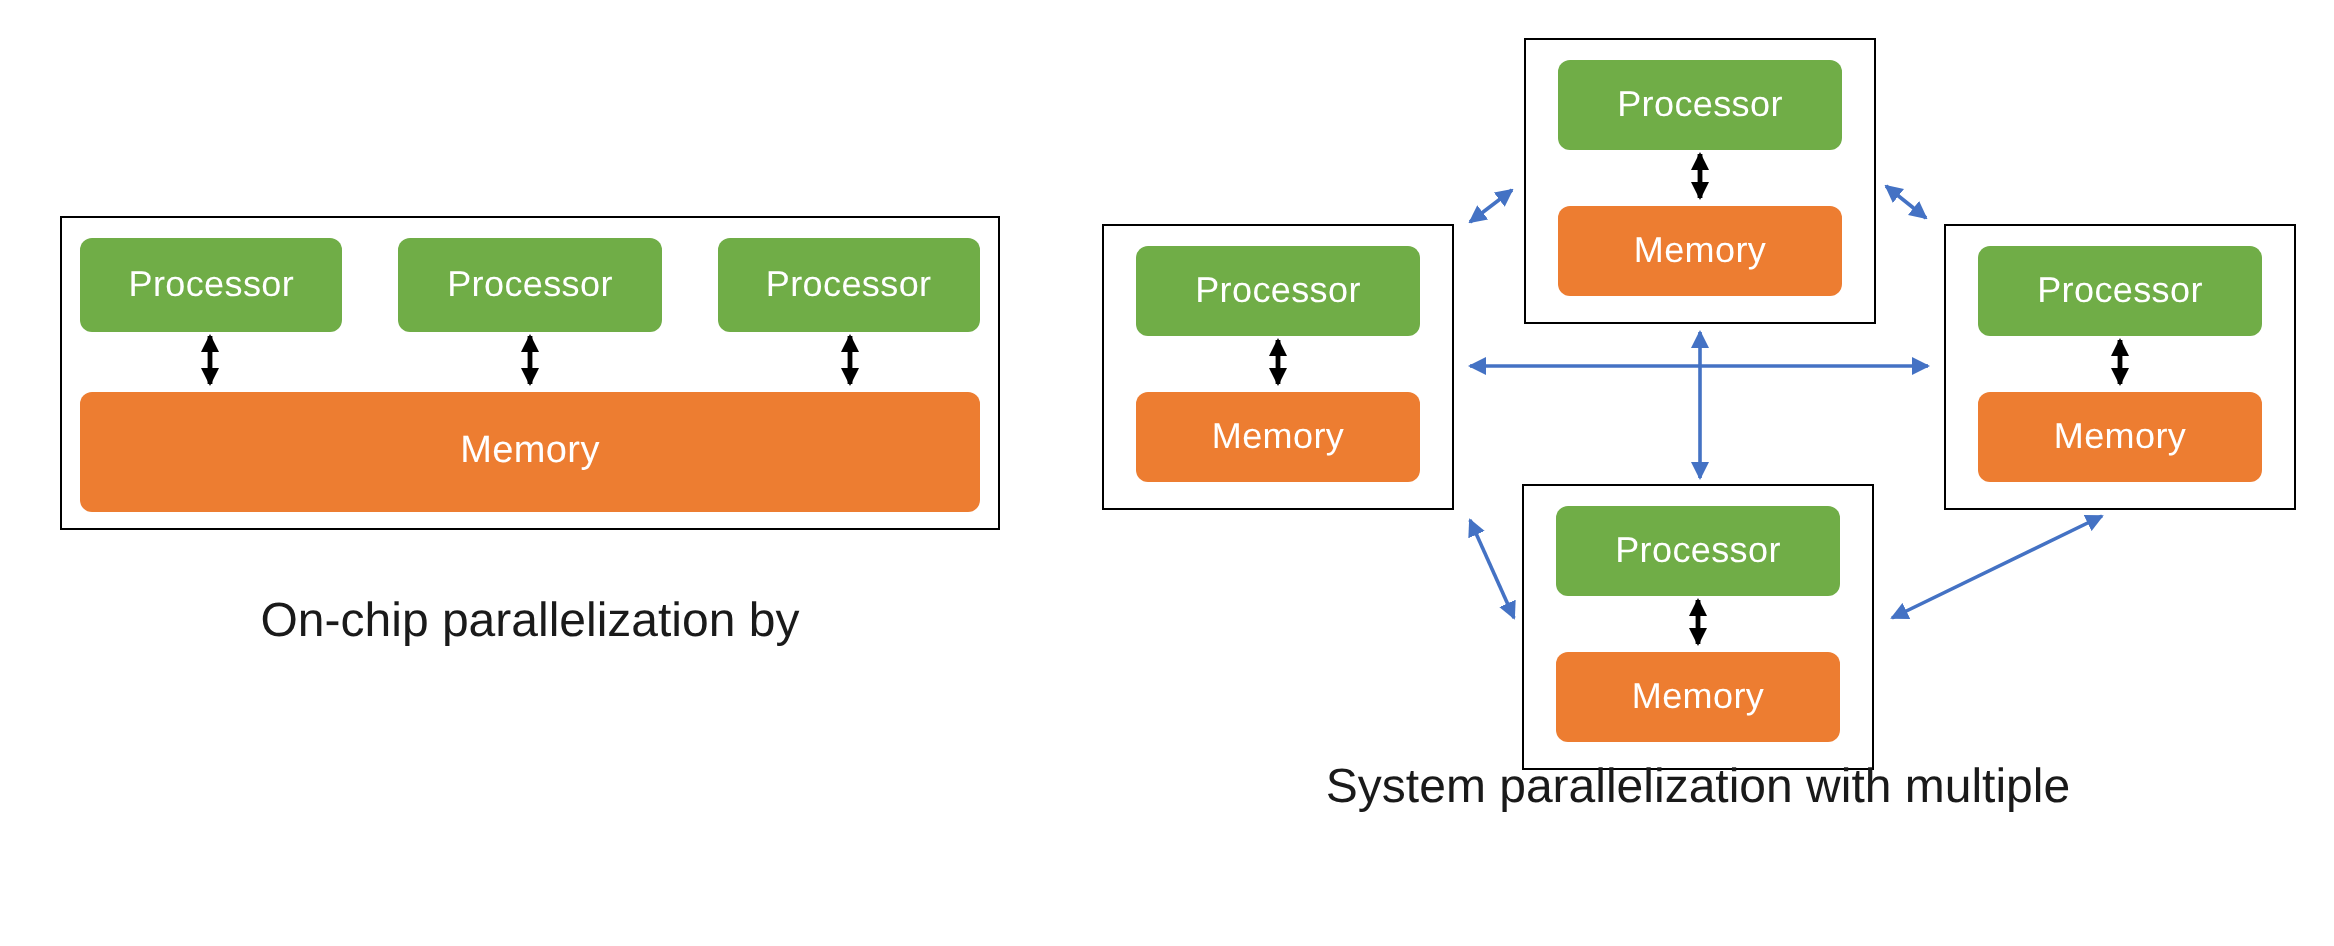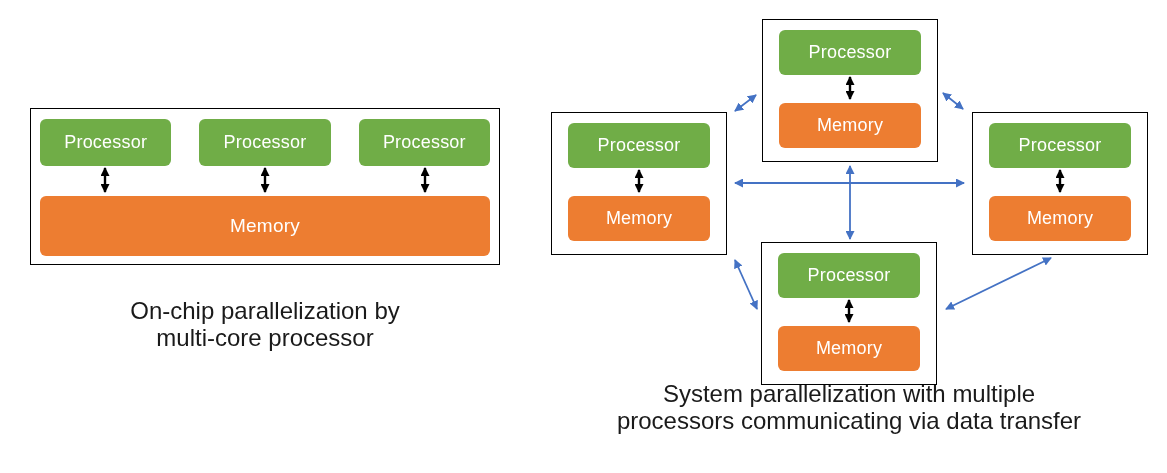--- a/index.html
+++ b/index.html
@@ -56,21 +56,20 @@
     <div class="proc-row">
       <div class="rounded proc-fill">Processor</div>
       <div class="rounded proc-fill">Processor</div>
       <div class="rounded proc-fill">Processor</div>
     </div>
     <div class="rounded mem-fill mem-bar">Memory</div>
   </div>
 
   <div class="caption caption-left">
     <div>On-chip parallelization by</div>
-    <div>multi-core processor</div>
   </div>
 
   <div class="outline-box node node-top">
     <div class="rounded proc-fill n-proc">Processor</div>
     <div class="rounded mem-fill n-mem">Memory</div>
   </div>
 
   <div class="outline-box node node-left">
     <div class="rounded proc-fill n-proc">Processor</div>
     <div class="rounded mem-fill n-mem">Memory</div>
@@ -81,21 +80,20 @@
     <div class="rounded mem-fill n-mem">Memory</div>
   </div>
 
   <div class="outline-box node node-bottom">
     <div class="rounded proc-fill n-proc">Processor</div>
     <div class="rounded mem-fill n-mem">Memory</div>
   </div>
 
   <div class="caption caption-right">
     <div>System parallelization with multiple</div>
-    <div>processors communicating via data transfer</div>
   </div>
 
   <svg class="overlay" width="1167" height="473" viewBox="0 0 1167 473">
     <defs>
       <marker id="hb" viewBox="0 0 9 9" refX="8" refY="4.5" markerWidth="9" markerHeight="9" markerUnits="userSpaceOnUse" orient="auto-start-reverse">
         <path d="M0,0 L9,4.5 L0,9 Z" class="mh-blue"></path>
       </marker>
       <marker id="hk" viewBox="0 0 9 9" refX="8" refY="4.5" markerWidth="9" markerHeight="9" markerUnits="userSpaceOnUse" orient="auto-start-reverse">
         <path d="M0,0 L9,4.5 L0,9 Z" class="mh-black"></path>
       </marker>

